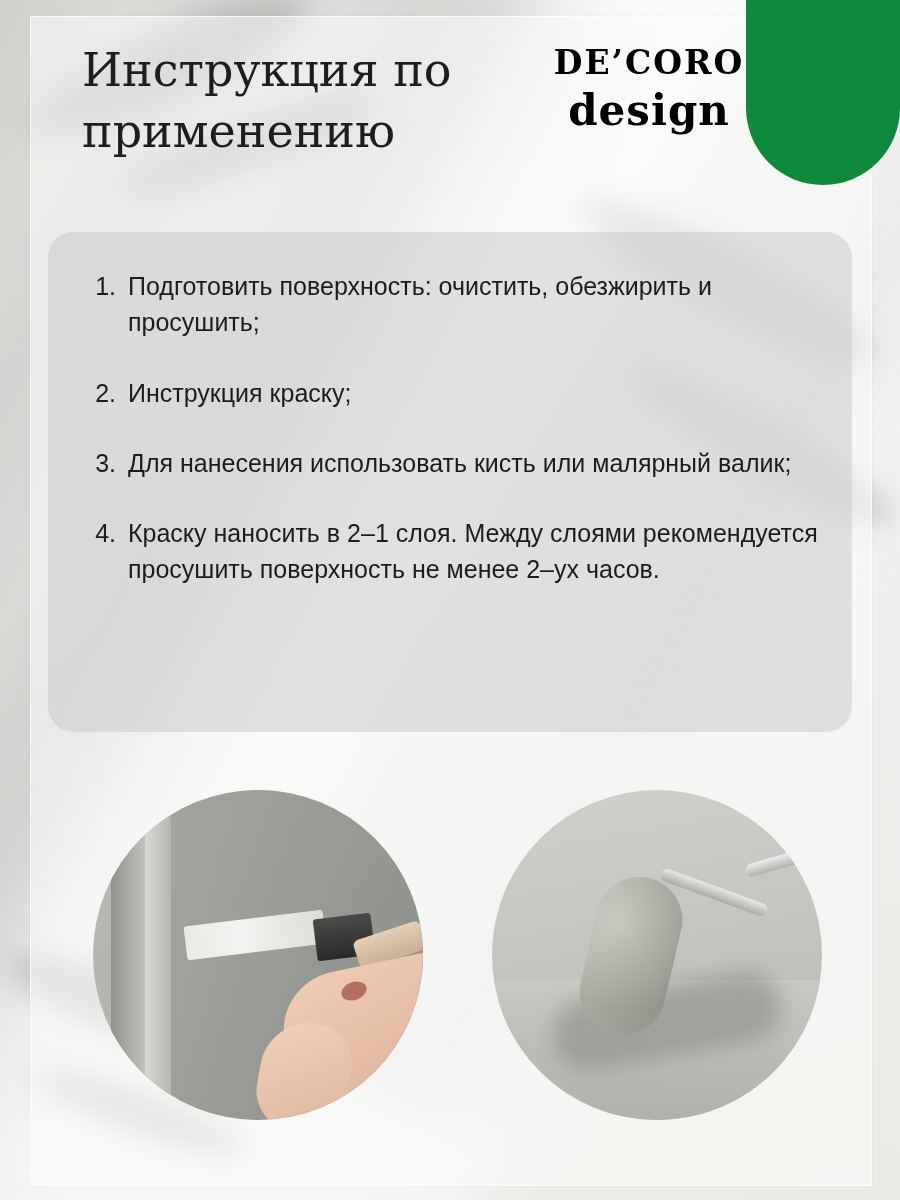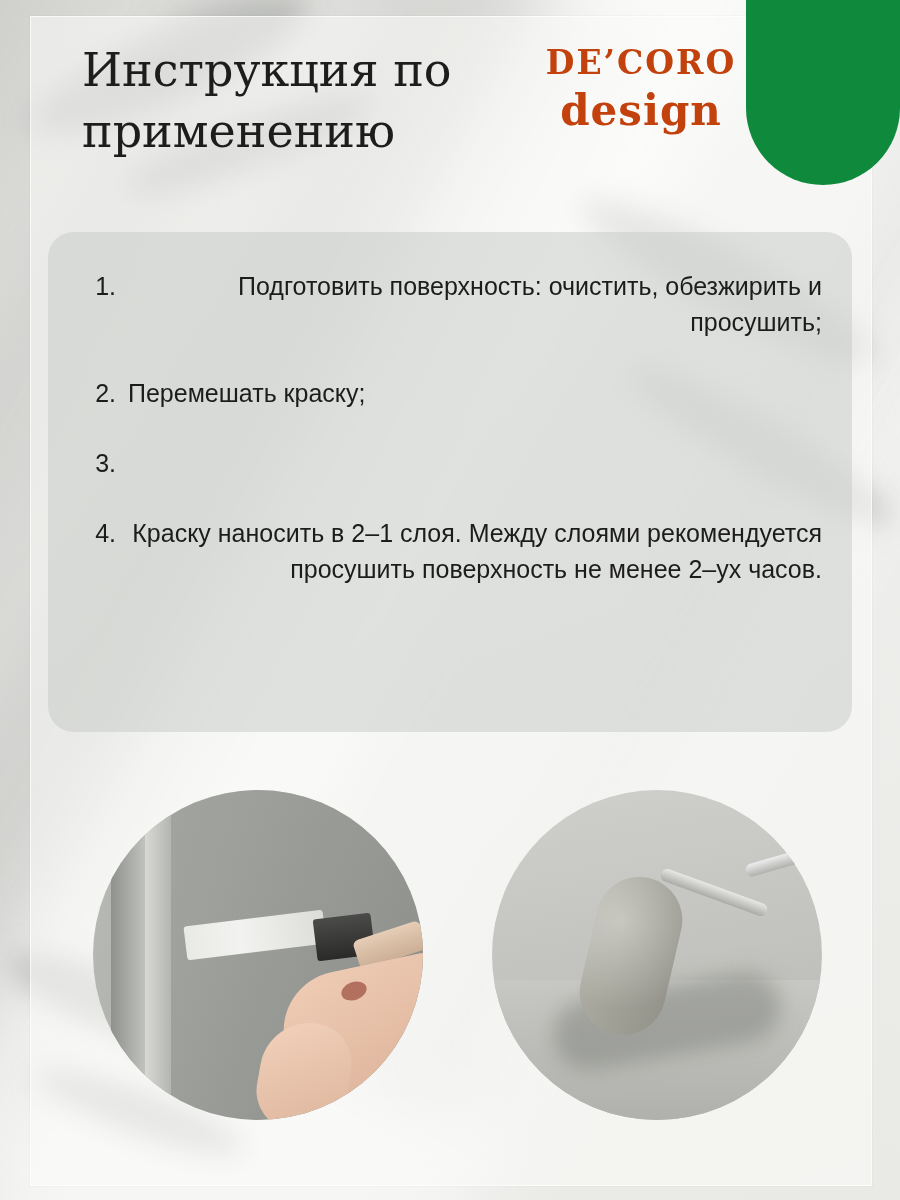--- a/index.html
+++ b/index.html
@@ -75,25 +75,25 @@
     right: 0px;
     top: -20px;
     width: 154px;
     height: 205px;
     background: #0f8a3c;
     border-radius: 0 0 78px 78px;
   }
 
   .brand {
     position: absolute;
-    right: 94px;
+    right: 86px;
     top: 46px;
     width: 330px;
     text-align: center;
-    color: #c2410c;
+    color: #000000;
     font-family: "DejaVu Serif", serif;
     line-height: 1.05;
   }
   .brand .l1 {
     font-size: 33px;
     letter-spacing: 2px;
     font-weight: 700;
   }
   .brand .l2 {
     font-size: 42px;
@@ -140,21 +140,20 @@
     padding-right: 12px;
     font-size: 25px;
     color: #1c1c1c;
     line-height: 1.45;
   }
   .step-text {
     font-size: 25px;
     color: #1c1c1c;
     line-height: 1.45;
     max-width: 700px;
-    text-align: right;
   }
 
   
   .photos {
     position: absolute;
     left: 48px;
     top: 790px;
     width: 804px;
     height: 330px;
   }
@@ -291,24 +290,25 @@
 
   <div class="title">Инструкция по применению</div>
 
   <div class="panel">
     <div class="step">
       <div class="step-num">1.</div>
       <div class="step-text">Подготовить поверхность: очистить, обезжирить и просушить;</div>
     </div>
     <div class="step">
       <div class="step-num">2.</div>
-      <div class="step-text">Перемешать краску;</div>
+      <div class="step-text">Инструкция краску;</div>
     </div>
     <div class="step">
       <div class="step-num">3.</div>
+      <div class="step-text">Для нанесения использовать кисть или малярный валик;</div>
     </div>
     <div class="step">
       <div class="step-num">4.</div>
       <div class="step-text">Краску наносить в 2–1 слоя. Между слоями рекомендуется просушить поверхность не менее 2–ух часов.</div>
     </div>
   </div>
 
   <div class="photos">
 
     <div class="photo photo-left">

